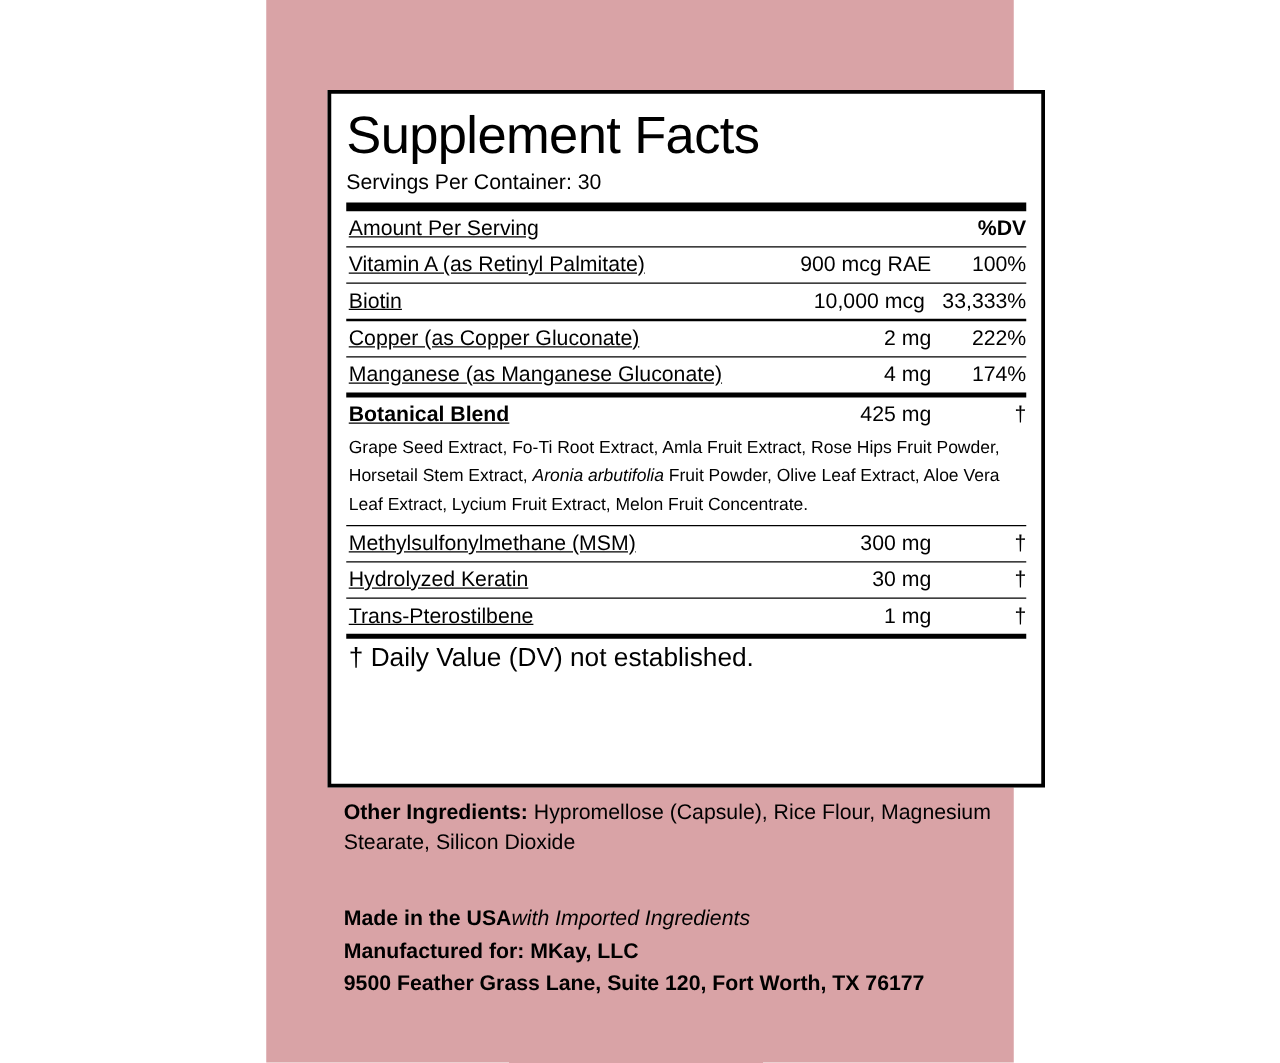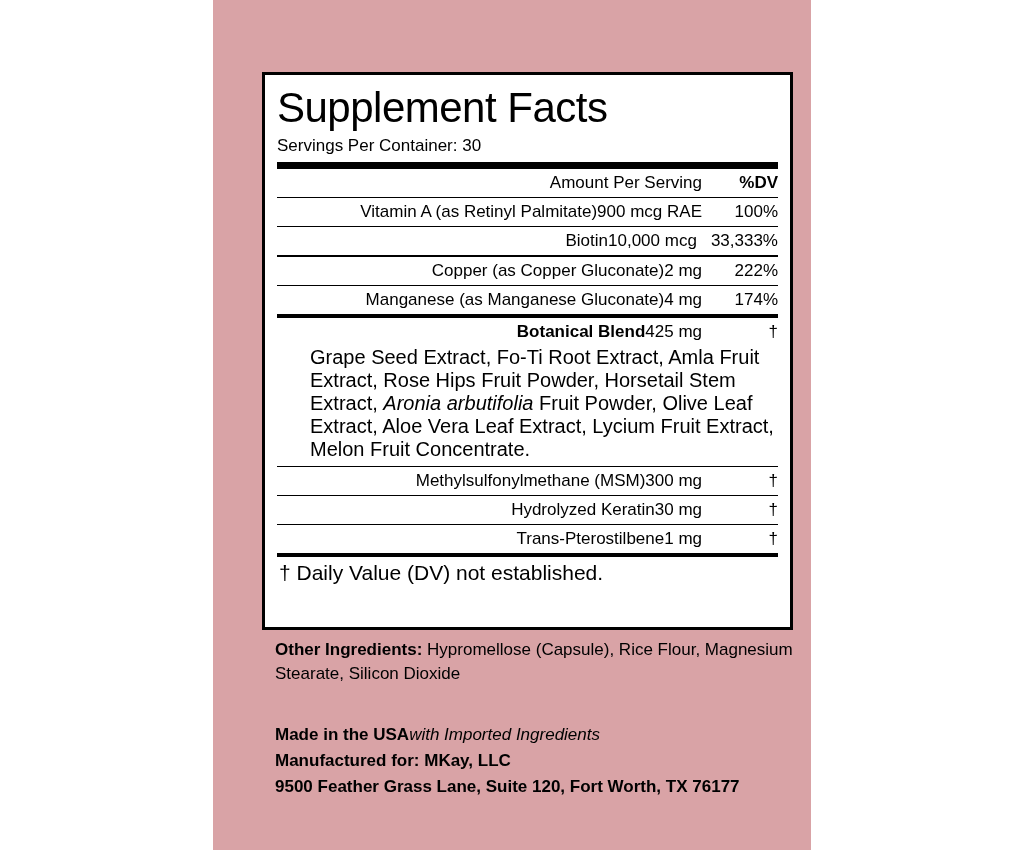--- a/index.html
+++ b/index.html
@@ -26,21 +26,21 @@
     top: 0px;
     width: 598px;
     height: 850px;
     background: #d9a3a6;
   }
   
   .panel {
     position: absolute;
     left: 262px;
     top: 72px;
-    width: 531px;
+    width: 574px;
     height: 558px;
     background: #ffffff;
     border: 3px solid #000000;
     box-sizing: border-box;
     padding: 8px 12px 6px 12px;
   }
   .title {
     font-size: 42px;
     line-height: 46px;
     letter-spacing: -0.5px;
@@ -68,43 +68,43 @@
   .row {
     display: flex;
     align-items: baseline;
     font-size: 17px;
     line-height: 20px;
     padding: 4px 0 4px 0;
     color: #000;
   }
   .row .nm {
     flex: 1 1 auto;
-    text-align: right;
+    text-align: left;
     padding-left: 2px;
+    text-decoration: underline;
   }
   .row .amt {
     flex: 0 0 auto;
     text-align: right;
     padding-right: 14px;
     white-space: nowrap;
   }
   .row .dv {
     flex: 0 0 62px;
     text-align: right;
     white-space: nowrap;
   }
   .row.header .nm { font-weight: 400; }
   .row.header .dv { font-weight: 700; }
   .bold { font-weight: bold; }
   .blend-desc {
-    font-size: 20px;
+    font-size: 14px;
     line-height: 23px;
     color: #000;
     padding: 0 0 5px 2px;
-    margin-left: 31px;
   }
   .blend-desc i { font-style: italic; }
   .footnote {
     font-size: 21px;
     line-height: 20px;
     color: #000;
     padding: 6px 0 0 2px;
   }
   
   .other-ing {

